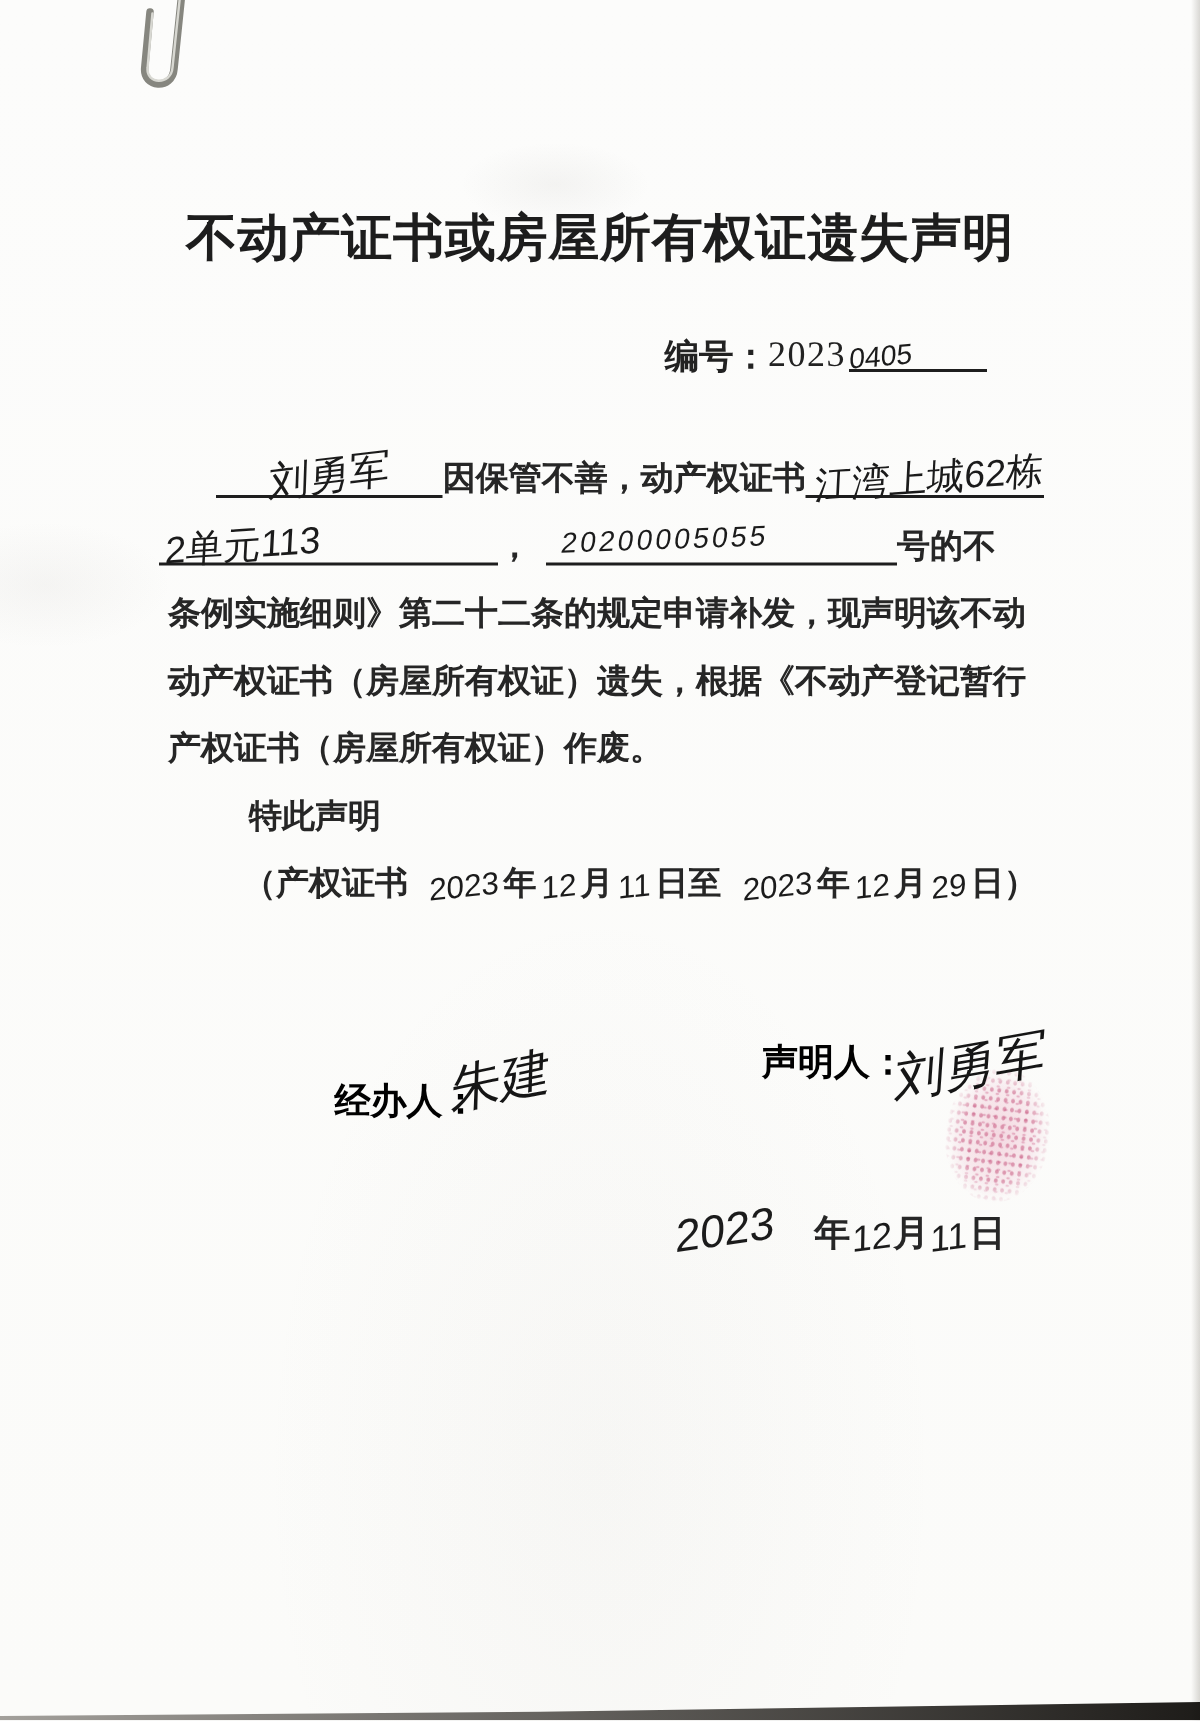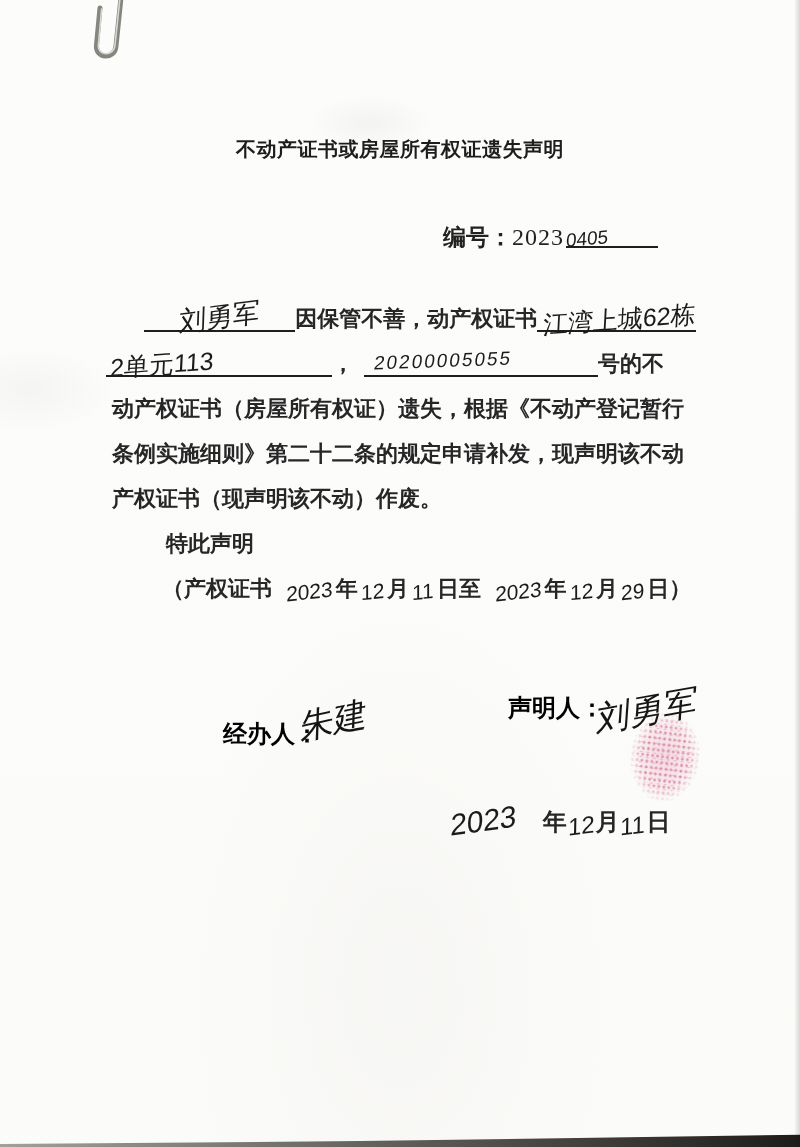--- a/index.html
+++ b/index.html
@@ -15,21 +15,21 @@
   .page{position:absolute;inset:0;}
   
   .right-edge{position:absolute;right:0;top:0;width:6px;height:100%;
     background:linear-gradient(to right,transparent,rgba(125,120,110,0.28));}
   .bottom-edge{position:absolute;left:0;bottom:0;width:100%;height:14px;
     background:linear-gradient(to right,rgba(90,85,78,0.55),rgba(18,16,13,0.95));
     clip-path:polygon(0 78%,45% 58%,100% 12%,100% 100%,0 100%);}
   .paperclip{position:absolute;left:84px;top:-8px;}
   
   .title{position:absolute;top:136px;left:0;width:100%;text-align:center;
-    font-size:20px;font-weight:700;color:#1d1d1d;letter-spacing:0.5px;white-space:nowrap;}
+    font-size:34px;font-weight:700;color:#1d1d1d;letter-spacing:0.5px;white-space:nowrap;}
   
   .docno{position:absolute;top:222px;left:443px;display:flex;align-items:center;
     font-size:23px;color:#222;white-space:nowrap;}
   .docno .label{font-weight:600;}
   .docno .year{font-family:"Liberation Serif","DejaVu Serif",serif;font-size:24px;letter-spacing:1px;}
   .docno .ufield{width:92px;margin-left:2px;}
   
   .ufield{display:inline-flex;align-items:flex-end;border-bottom:2px solid #1e1e1e;
     height:100%;box-sizing:border-box;}
   
@@ -107,23 +107,23 @@
     <div class="bline">
       <span class="ufield addr2-field">
           <span class="hw hw-addr">2单元113</span>
         </span>
       <span>，</span>
       <span class="ufield cert-field">
           <span class="hw hw-cert">20200005055</span>
         </span>
       <span>号的不</span>
     </div>
+    <div class="bline">条例实施细则》第二十二条的规定申请补发，现声明该不动</div>
     <div class="bline">动产权证书（房屋所有权证）遗失，根据《不动产登记暂行</div>
-    <div class="bline">条例实施细则》第二十二条的规定申请补发，现声明该不动</div>
-    <div class="bline">产权证书（现声明该不动）作废。</div>
+    <div class="bline">产权证书（房屋所有权证）作废。</div>
     <div class="bline indent-hereby">特此声明</div>
     <div class="bline validity">
       <span>（产权证书</span>
       <span class="hw hw-num gap-l">2023</span>
       <span>年</span>
       <span class="hw hw-num">12</span>
       <span>月</span>
       <span class="hw hw-num">11</span>
       <span>日至</span>
       <span class="hw hw-num gap-l">2023</span>

